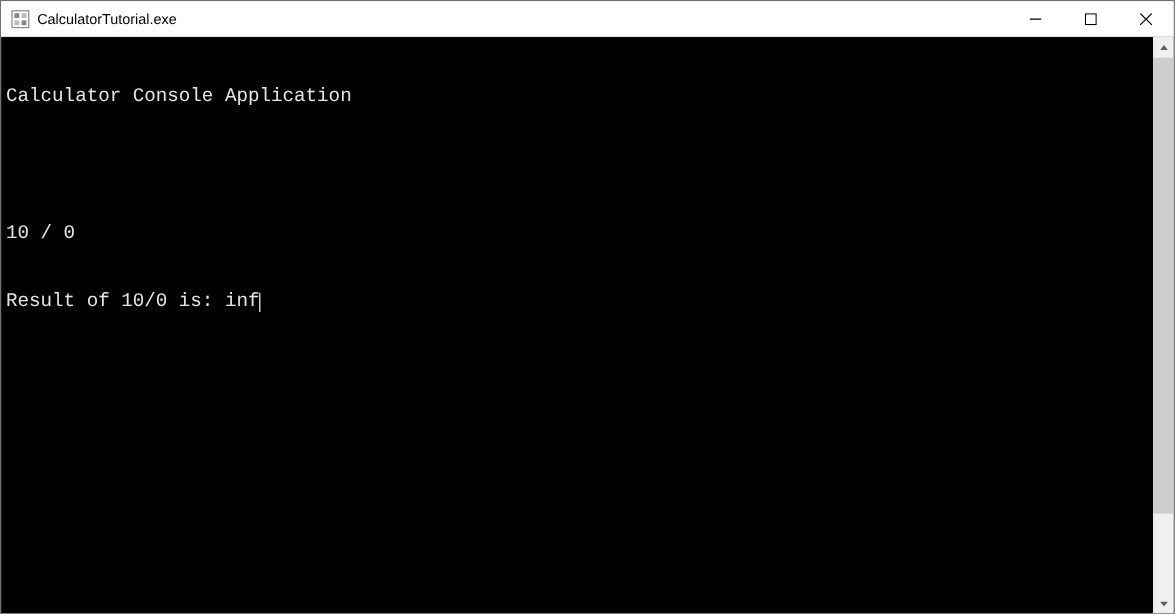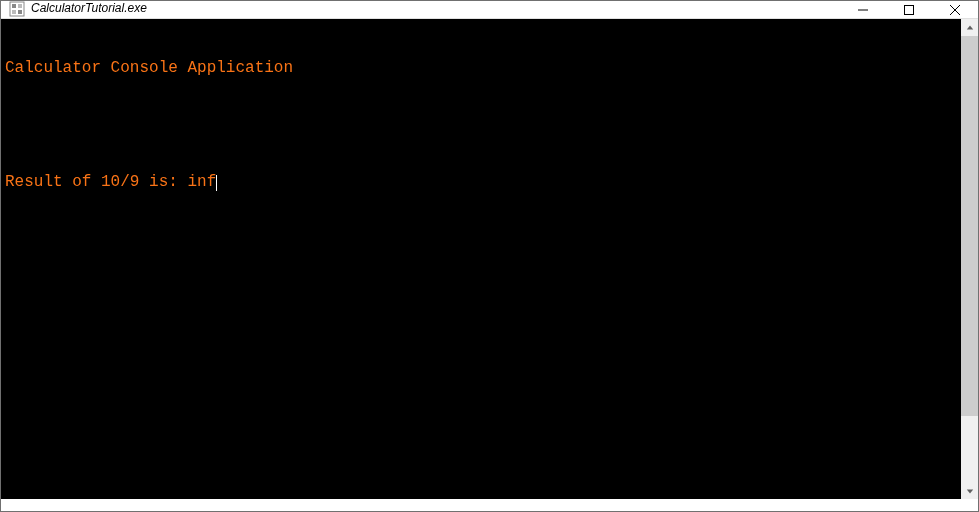--- a/index.html
+++ b/index.html
@@ -9,26 +9,25 @@
     }
     body {
       width: 979px;
       height: 512px;
       background: #ffffff;
       font-family: "Segoe UI", Tahoma, sans-serif;
       overflow: hidden;
       border: 1px solid #707070;
     }
     .titlebar {
-      height: 18px;
+      height: 30px;
       background: #ffffff;
       display: flex;
-      align-items: flex-start;
+      align-items: center;
       border-bottom: 1px solid #e0e0e0;
-      font-style: italic;
     }
     .app-icon {
       width: 16px;
       height: 16px;
       margin-left: 8px;
       margin-right: 6px;
       display: flex;
       align-items: center;
       justify-content: center;
     }
@@ -61,21 +60,21 @@
       height: 10px;
     }
     .console-wrapper {
       display: flex;
       height: calc(100% - 30px);
       background: #000000;
     }
     .console-area {
       flex: 1;
       background: #000000;
-      color: #f97316;
+      color: #e5e5e5;
       font-family: Consolas, "Courier New", monospace;
       font-size: 16px;
       line-height: 19px;
       padding: 2px 4px 20px 4px;
       white-space: pre;
       position: relative;
     }
     .console-line {
       font-family: Consolas, "Courier New", monospace;
     }
@@ -156,21 +155,22 @@
         <line x1="10" y1="0" x2="0" y2="10" stroke="#000" stroke-width="1"></line>
       </svg>
     </div>
   </div>
 </div>
 
 <div class="console-wrapper">
   <div class="console-area">
     <div class="console-line">Calculator Console Application</div>
     <div class="blank-line"></div>
-    <div class="console-line"><span>Result of 10/9 is: inf</span><span class="cursor"></span></div>
+    <div class="console-line">10 / 0</div>
+    <div class="console-line"><span>Result of 10/0 is: inf</span><span class="cursor"></span></div>
   </div>
   <div class="scrollbar">
     <div class="scroll-arrow">
       <svg viewBox="0 0 10 10">
           <path d="M5 2 L9 7 L1 7 Z"></path>
         </svg>
     </div>
     <div class="scroll-track">
       <div class="scroll-thumb"></div>
     </div>

